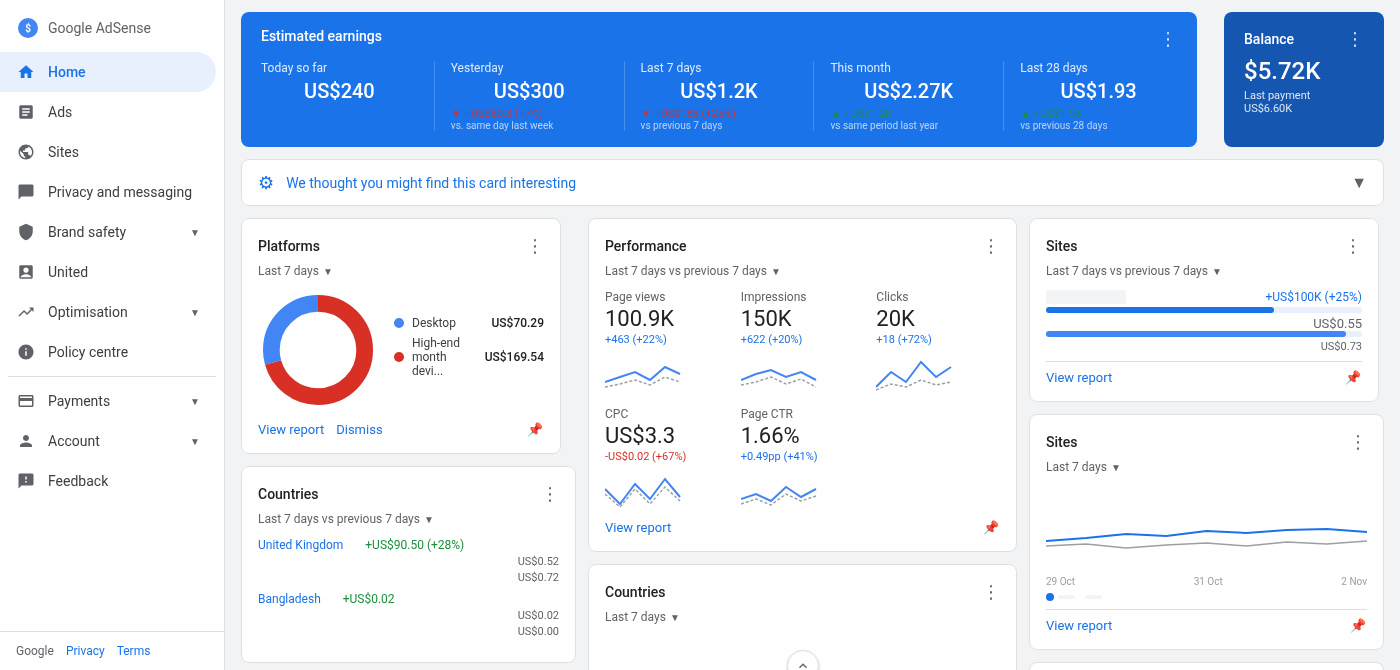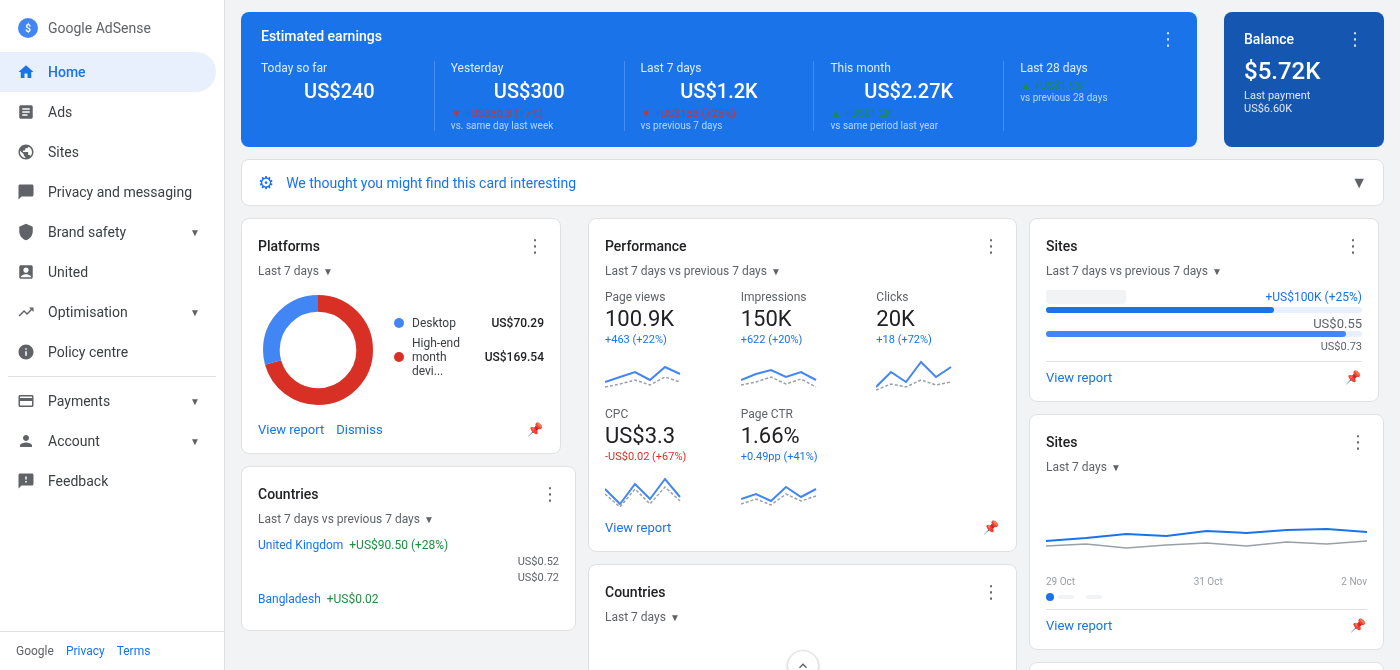--- a/index.html
+++ b/index.html
@@ -70,21 +70,21 @@
     .sparkline { width: 80px; height: 40px; }
 
     
     .sites-card { width: 350px; flex-shrink: 0; }
     .sites-bar-item { margin-bottom: 8px; }
     .sites-bar-label { display: flex; justify-content: space-between; font-size: 12px; margin-bottom: 3px; }
     .bar-track { height: 6px; background: #e8f0fe; border-radius: 3px; margin-bottom: 3px; }
     .bar-fill { height: 100%; background: #1a73e8; border-radius: 3px; }
     .bar-fill.bar-secondary { background: #4285f4; }
     .country-item { margin-bottom: 8px; }
-    .country-label { display: flex; align-items: center; gap: 6px; margin-bottom: 3px; }
+    .country-label { display: flex; align-items: center; gap: 22px; margin-bottom: 3px; }
     .country-name { font-size: 12px; color: #1a73e8; }
     .country-change { font-size: 12px; color: #1e8e3e; }
     .country-bar-row { display: flex; gap: 4px; align-items: center; }
     .country-bar-track { flex: 1; height: 6px; background: #e8f0fe; border-radius: 3px; }
     .country-bar-fill { height: 100%; background: #1a73e8; border-radius: 3px; }
     .country-bar-fill.secondary { background: #4285f4; }
 
     .section-row { display: flex; gap: 12px; }
     .left-col { display: flex; flex-direction: column; gap: 12px; width: 335px; flex-shrink: 0; }
     .right-sections { flex: 1; display: flex; flex-direction: column; gap: 12px; }
@@ -269,20 +269,21 @@
         <div class="earnings-period">
           <div class="period-label">This month</div>
           <div class="period-value">US$2.27K</div>
           <div class="period-change">
             <span class="up-text">▲ +US$1.2K</span>
             <span class="change-sub">vs same period last year</span>
           </div>
         </div>
         <div class="earnings-period">
           <div class="period-label">Last 28 days</div>
+          <div class="period-value">US$1.93</div>
           <div class="period-change">
             <span class="up-text">▲ +US$1.93</span>
             <span class="change-sub">vs previous 28 days</span>
           </div>
         </div>
       </div>
     </div>
     <div class="balance-card">
       <div class="bal-title">
         <span>Balance</span>
@@ -375,20 +376,34 @@
               <span style="font-size:11px;color:#5f6368;">US$0.72</span>
             </div>
           </div>
         </div>
 
         <div class="country-item">
           <div class="country-label">
             <span class="country-name">Bangladesh</span>
             <span style="font-size:12px; color:#1e8e3e;">+US$0.02</span>
           </div>
+          <div class="country-bar-row">
+            <div style="flex:1; display:flex; flex-direction:column; gap:3px;">
+              <div class="country-bar-track">
+                <div class="country-bar-fill" style="width:10%;"></div>
+              </div>
+              <div class="country-bar-track">
+                <div class="country-bar-fill secondary" style="width:5%;"></div>
+              </div>
+            </div>
+            <div style="display:flex;flex-direction:column;gap:3px;min-width:55px;text-align:right;">
+              <span style="font-size:11px;color:#5f6368;">US$0.02</span>
+              <span style="font-size:11px;color:#5f6368;">US$0.00</span>
+            </div>
+          </div>
         </div>
       </div>
     </div>
 
     <div class="right-sections">
 
       <div class="card perf-card">
         <div class="card-header-row">
           <span class="card-title-text">Performance</span>
           <span style="color:#5f6368; cursor:pointer; font-size:18px;">⋮</span>

